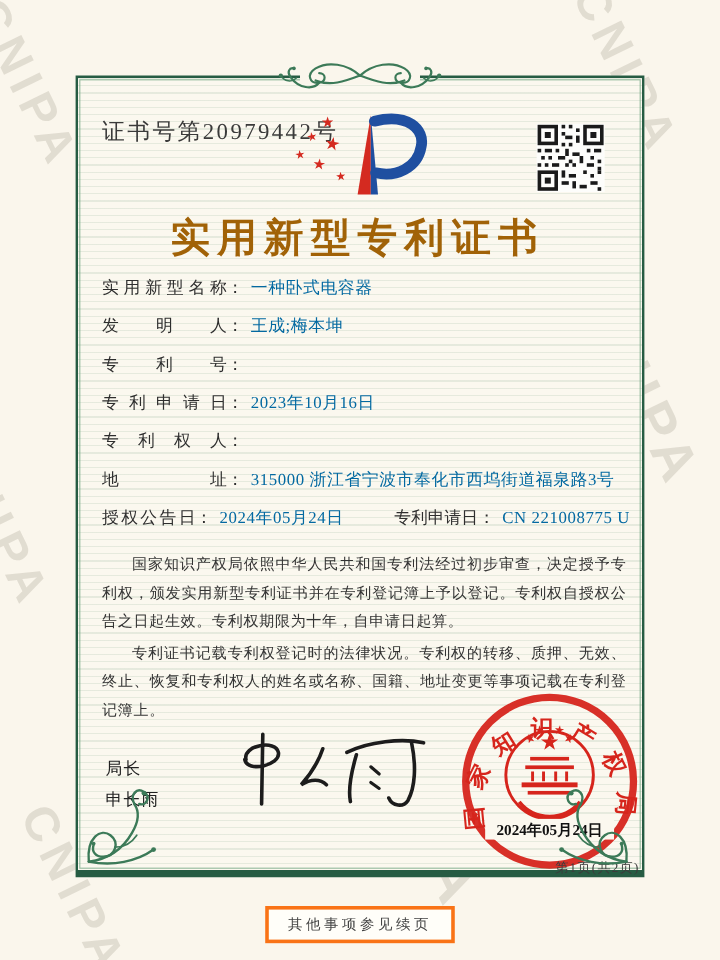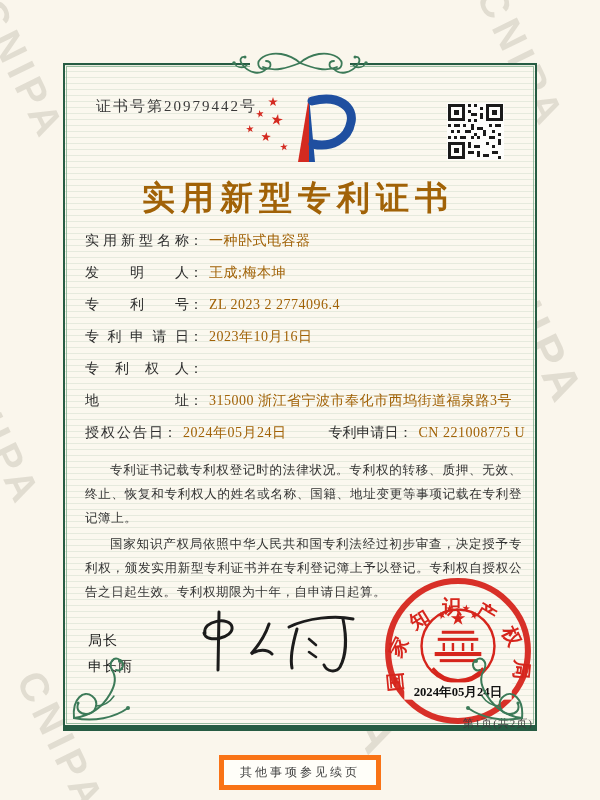--- a/index.html
+++ b/index.html
@@ -29,53 +29,53 @@
         transparent 1px, transparent 6px),
       #fbf8ef;
   }
   .frame-inner{
     position:absolute;inset:1px;
     border:1px solid rgba(120,170,135,0.75);
     pointer-events:none;
   }
   .content{position:absolute;z-index:3;left:0;top:0;width:600px;height:800px;}
   
-  .cert-no{position:absolute;left:85px;top:97px;font-size:15px;letter-spacing:2px;color:#3a3a3a;margin-left:11px;}
+  .cert-no{position:absolute;left:85px;top:97px;font-size:19px;letter-spacing:2px;color:#3a3a3a;}
   .logo{position:absolute;left:237px;top:92px;}
   .qr{position:absolute;left:447px;top:103px;}
   .title{
     position:absolute;left:63px;top:176px;width:470px;text-align:center;
     font-size:33px;font-weight:bold;letter-spacing:6px;color:#a16207;
   }
   
   .fields{position:absolute;left:85px;top:233px;width:440px;font-size:14px;}
   .field-row{display:flex;align-items:baseline;line-height:15px;margin-bottom:17px;white-space:nowrap;}
   .f-label{
     display:inline-block;width:104px;
     text-align:justify;text-align-last:justify;
     color:#2e2e2e;
   }
   .f-colon{margin-right:6px;color:#2e2e2e;}
-  .f-value{letter-spacing:0.5px;color:#a16207;text-align:right;}
+  .f-value{letter-spacing:0.5px;color:#0369a1;text-align:right;}
   .grant-gap{width:42px;flex:none;}
   
   .paras{position:absolute;left:85px;top:458px;width:437px;font-size:12.5px;line-height:1.92;letter-spacing:0.6px;color:#333;}
   .paras p{margin:0 0 2px 0;text-indent:2em;text-align:justify;}
   
   .sig-title{position:absolute;left:88px;top:632px;font-size:14px;letter-spacing:1px;color:#222;}
   .sig-name{position:absolute;left:88px;top:658px;font-size:14px;letter-spacing:1px;color:#222;}
   .sig-script{position:absolute;left:185px;top:606px;}
   
   .seal{position:absolute;left:382px;top:575px;}
   
   .page-ind{position:absolute;left:63px;top:716px;width:470px;text-align:right;font-size:11px;letter-spacing:1px;color:#3c3c3c;}
   .note-wrap{position:absolute;left:0;top:755px;width:600px;text-align:center;}
   .note{
     display:inline-block;padding:4px 16px;
-    background:#fffef9;border:5px solid #f97316;
+    background:#fffef9;border:3px solid #f97316;
     font-size:12px;letter-spacing:3px;color:#444;
   }
   .ornament{position:absolute;z-index:4;}
   svg{display:block;}
 </style>
 </head>
 <body>
 
 <svg width="0" height="0" style="position:absolute" aria-hidden="true">
   <defs>
@@ -213,21 +213,20 @@
       <span class="f-value">一种卧式电容器</span>
     </div>
     <div class="field-row">
       <span class="f-label">发明人</span>
         <span class="f-colon">：</span>
       <span class="f-value">王成;梅本坤</span>
     </div>
     <div class="field-row">
       <span class="f-label">专利号</span>
         <span class="f-colon">：</span>
-      <span class="f-value">ZL 2023 2 2774096.4</span>
     </div>
     <div class="field-row">
       <span class="f-label">专利申请日</span>
         <span class="f-colon">：</span>
       <span class="f-value">2023年10月16日</span>
     </div>
     <div class="field-row">
       <span class="f-label">专利权人</span>
         <span class="f-colon">：</span>
     </div>
@@ -241,22 +240,22 @@
         <span class="f-colon">：</span>
       <span class="f-value">2024年05月24日</span>
       <span class="grant-gap"></span>
       <span class="f-label" style="width:90px">专利申请日</span>
         <span class="f-colon">：</span>
       <span class="f-value">CN 221008775 U</span>
     </div>
   </div>
 
   <div class="paras">
+    <p>国家知识产权局依照中华人民共和国专利法经过初步审查，决定授予专利权，颁发实用新型专利证书并在专利登记簿上予以登记。专利权自授权公告之日起生效。专利权期限为十年，自申请日起算。</p>
     <p>专利证书记载专利权登记时的法律状况。专利权的转移、质押、无效、终止、恢复和专利权人的姓名或名称、国籍、地址变更等事项记载在专利登记簿上。</p>
-    <p>国家知识产权局依照中华人民共和国专利法经过初步审查，决定授予专利权，颁发实用新型专利证书并在专利登记簿上予以登记。专利权自授权公告之日起生效。专利权期限为十年，自申请日起算。</p>
   </div>
 
   <div class="sig-title">局长</div>
   <div class="sig-name">申长雨</div>
   <svg class="sig-script" width="180" height="70" viewBox="0 0 180 70" fill="none" stroke="#1c1c1c" stroke-width="3" stroke-linecap="round">
     <path d="M20,27 C17,15 45,10 47,21 C49,32 21,38 19,27"></path>
     <path d="M34,6 L33,64"></path>
     <path d="M84,18 C80,30 73,40 66,48 C74,43 82,43 87,48"></path>
     <path d="M104,21 C122,12 150,9 168,13"></path>
     <path d="M112,23 C107,40 105,52 107,62"></path>

